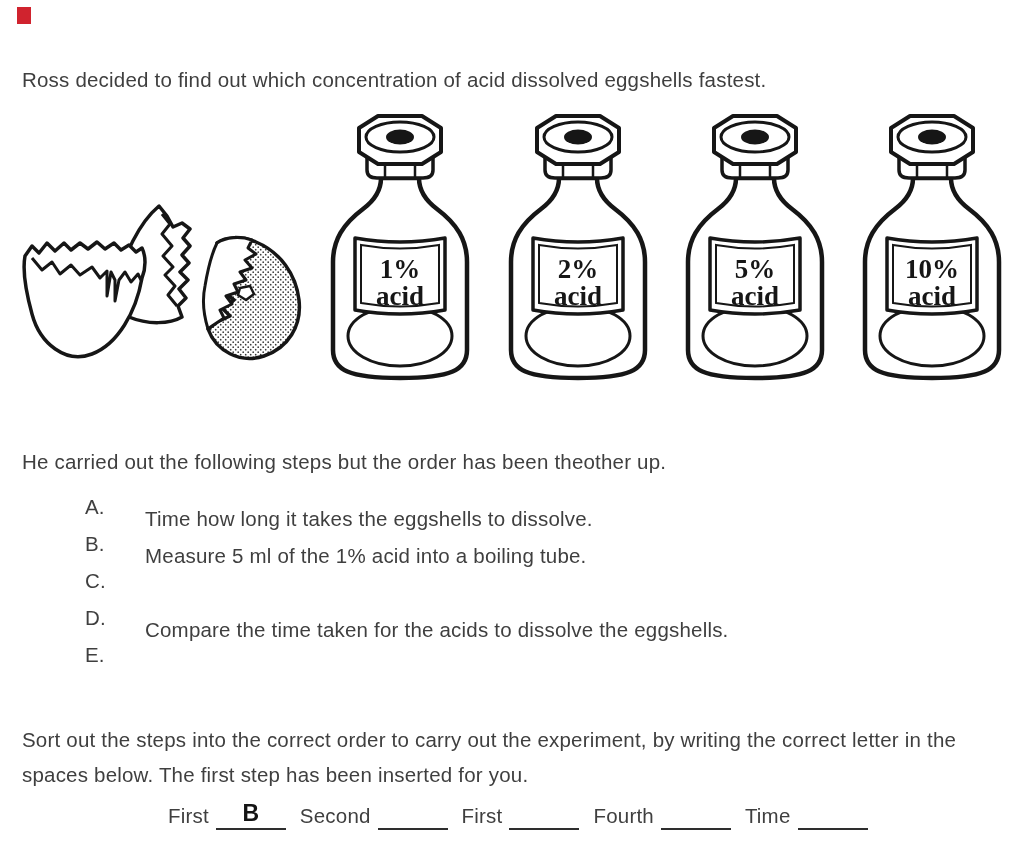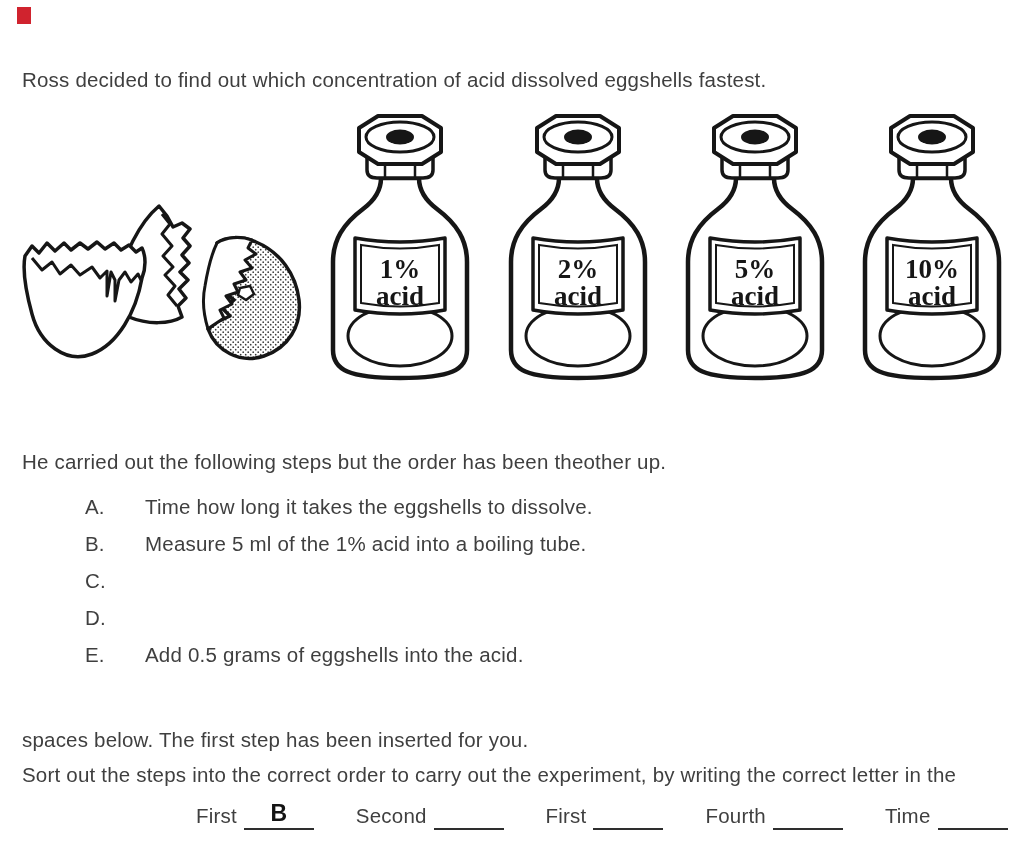--- a/index.html
+++ b/index.html
@@ -17,27 +17,27 @@
   .bottle.b1{left:325px;}
   .bottle.b2{left:503px;}
   .bottle.b3{left:680px;}
   .bottle.b4{left:857px;}
   .bottle-label-text{
     font-family:"Liberation Serif",serif;font-weight:bold;font-size:27px;fill:#161616;
   }
   .steps{position:absolute;left:0;top:494px;width:1024px;}
   .step-row{position:relative;height:37px;}
   .step-letter{position:absolute;left:85px;top:0;}
-  .step-text{position:absolute;left:145px;top:0;white-space:nowrap;text-align:right;}
+  .step-text{position:absolute;left:145px;top:12px;white-space:nowrap;text-align:right;}
   .sort-para{position:absolute;left:22px;top:701px;width:980px;}
   .sort-line{display:block;line-height:35px;}
   .answer-row{
     position:absolute;left:168px;top:800px;display:flex;align-items:flex-end;
   }
-  .answer-label{font-size:20.5px;letter-spacing:0.2px;margin-right:7px;padding-bottom:2px;margin-left:28px;}
+  .answer-label{font-size:20.5px;letter-spacing:0.2px;margin-right:7px;padding-bottom:2px;}
   .answer-blank{
     display:inline-block;width:70px;height:28px;margin-right:14px;
     border-bottom:2.5px solid #2e2e2e;text-align:center;
     font-weight:bold;font-size:23px;line-height:26px;color:#141414;
   }
   svg .stroke{fill:#ffffff;stroke:#161616;}
 </style>
 </head>
 <body>
 
@@ -142,30 +142,30 @@
     </div>
     <div class="step-row">
       <span class="step-letter body-text">B.</span>
       <span class="step-text body-text">Measure 5 ml of the 1% acid into a boiling tube.</span>
     </div>
     <div class="step-row">
       <span class="step-letter body-text">C.</span>
     </div>
     <div class="step-row">
       <span class="step-letter body-text">D.</span>
+      <span class="step-text body-text">Compare the time taken for the acids to dissolve the eggshells.</span>
     </div>
     <div class="step-row">
       <span class="step-letter body-text">E.</span>
-      <span class="step-text body-text">Add 0.5 grams of eggshells into the acid.</span>
     </div>
   </div>
 
   <p class="sort-para body-text">
+    <span class="sort-line">Sort out the steps into the correct order to carry out the experiment, by writing the correct letter in the</span>
     <span class="sort-line">spaces below. The first step has been inserted for you.</span>
-    <span class="sort-line">Sort out the steps into the correct order to carry out the experiment, by writing the correct letter in the</span>
   </p>
 
   <div class="answer-row">
     <span class="answer-label">First</span>
     <span class="answer-blank">B</span>
     <span class="answer-label">Second</span>
     <span class="answer-blank"></span>
     <span class="answer-label">First</span>
     <span class="answer-blank"></span>
     <span class="answer-label">Fourth</span>

